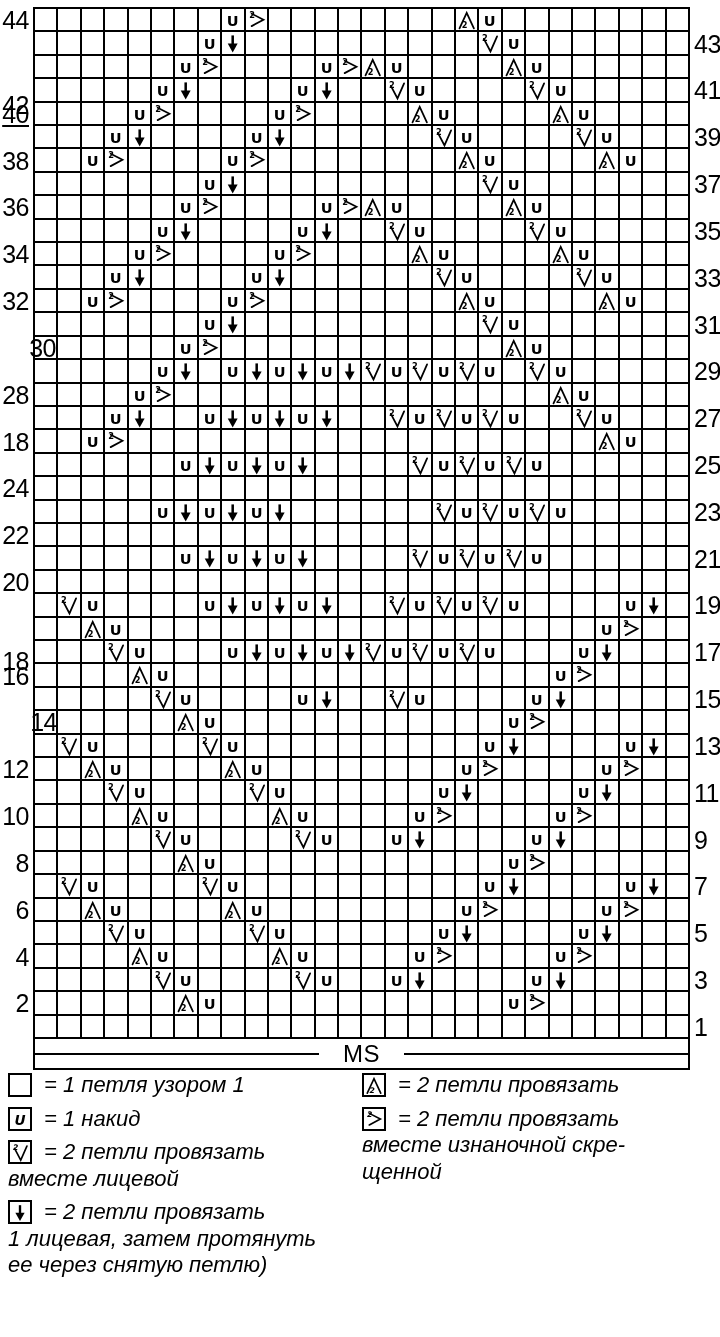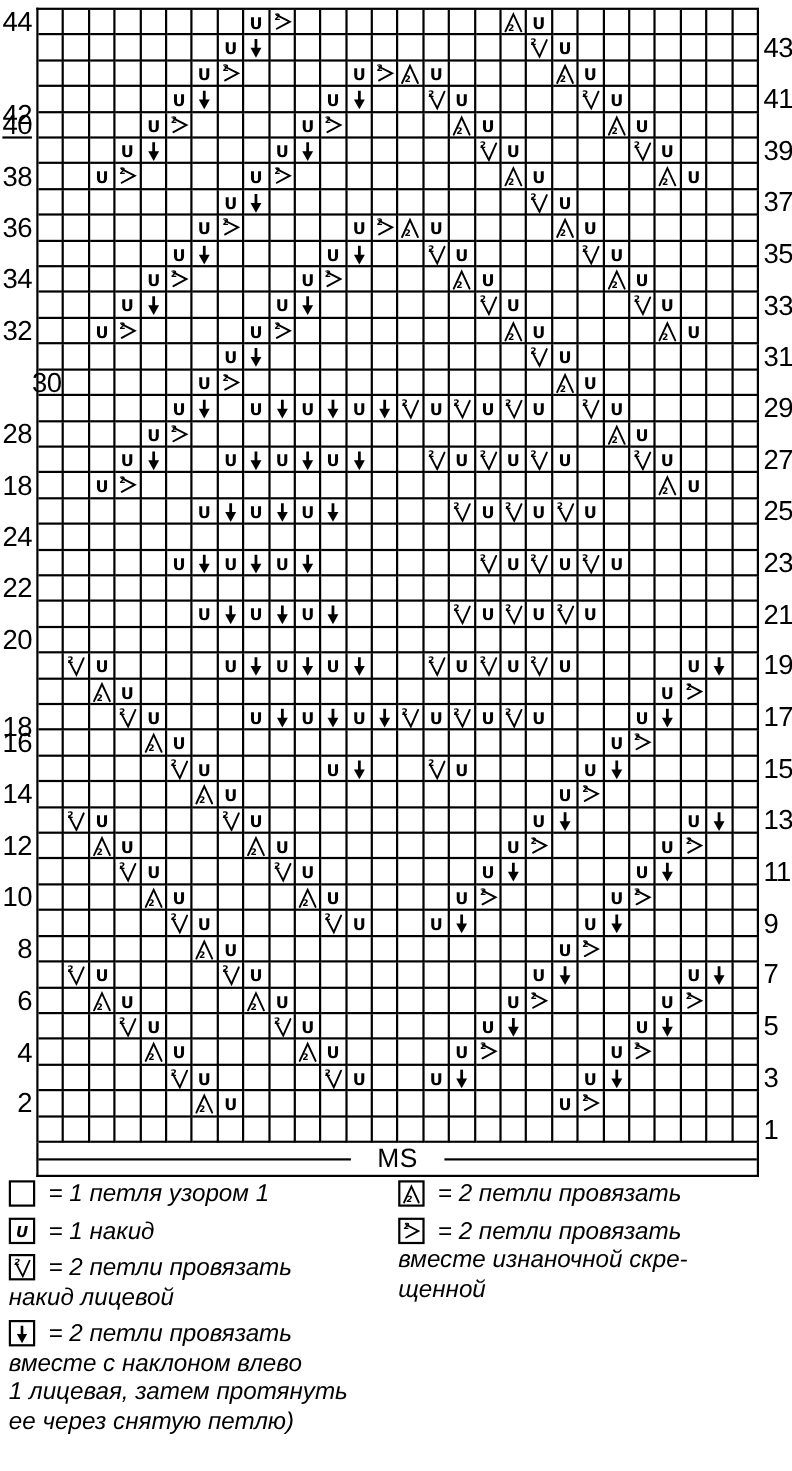--- a/index.html
+++ b/index.html
@@ -2711,21 +2711,21 @@
       <div class="rownum left" style="top: 240.295px;">34</div>
       <div class="rownum left" style="top: 287.114px;">32</div>
       <div class="rownum left" style="top: 333.932px; margin-left: 27px;">30</div>
       <div class="rownum left" style="top: 380.75px;">28</div>
       <div class="rownum left" style="top: 427.568px;">18</div>
       <div class="rownum left" style="top: 474.386px;">24</div>
       <div class="rownum left" style="top: 521.205px;">22</div>
       <div class="rownum left" style="top: 568.023px;">20</div>
       <div class="rownum left" style="top: 614.841px; margin-top: 32px;">18</div>
       <div class="rownum left" style="top: 661.659px;">16</div>
-      <div class="rownum left" style="top: 708.477px;">14</div>
+      <div class="rownum left" style="top: 708.477px; padding-left: 28px;">14</div>
       <div class="rownum left" style="top: 755.295px;">12</div>
       <div class="rownum left" style="top: 802.114px;">10</div>
       <div class="rownum left" style="top: 848.932px;">8</div>
       <div class="rownum left" style="top: 895.75px;">6</div>
       <div class="rownum left" style="top: 942.568px;">4</div>
       <div class="rownum left" style="top: 989.386px;">2</div>
     </div>
   <div id="rightnums">
       <div class="rownum right" style="top: 29.6136px;">43</div>
       <div class="rownum right" style="top: 76.4318px;">41</div>
@@ -2765,28 +2765,27 @@
       <div class="legend-item">
         <div><span class="lbox"><svg viewBox="0 0 22 22">
               <text class="symU" x="11" y="17.5">U</text>
             </svg></span><span>= 1 накид</span></div>
       </div>
       <div class="legend-item">
         <div><span class="lbox"><svg viewBox="0 0 22 22">
               <text class="sym2" x="3.2" y="9">2</text>
               <path class="st" d="M5 7 L11.8 20 L18.6 4.5"></path>
             </svg></span><span>= 2 петли провязать</span></div>
-        <div class="cont">накид лицевой</div>
+        <div class="cont">вместе лицевой</div>
       </div>
       <div class="legend-item">
         <div><span class="lbox"><svg viewBox="0 0 22 22">
               <path class="stem" d="M11 3.5 L11 13"></path>
               <polygon class="fill" points="5.9,11.8 16.1,11.8 11,21"></polygon>
             </svg></span><span>= 2 петли провязать</span></div>
-        <div class="cont">вместе с наклоном влево</div>
         <div class="cont">1 лицевая, затем протянуть</div>
         <div class="cont">ее через снятую петлю)</div>
       </div>
     </div>
   <div class="lcol" id="legend-right">
       <div class="legend-item">
         <div><span class="lbox"><svg viewBox="0 0 22 22">
               <path class="st" d="M3.6 20 L11 4 L18.4 20"></path>
               <text class="sym2" x="6" y="19.5">2</text>
             </svg></span><span>= 2 петли провязать</span></div>

